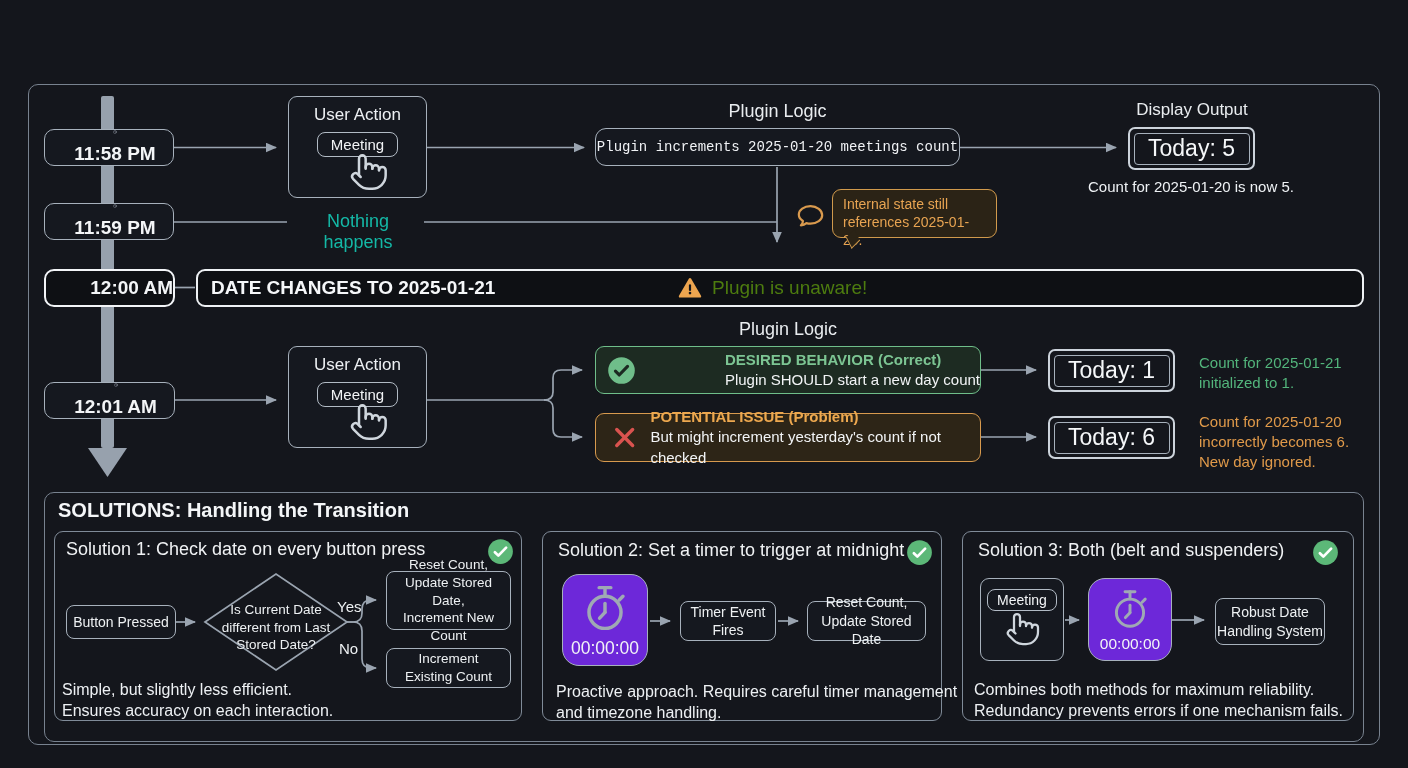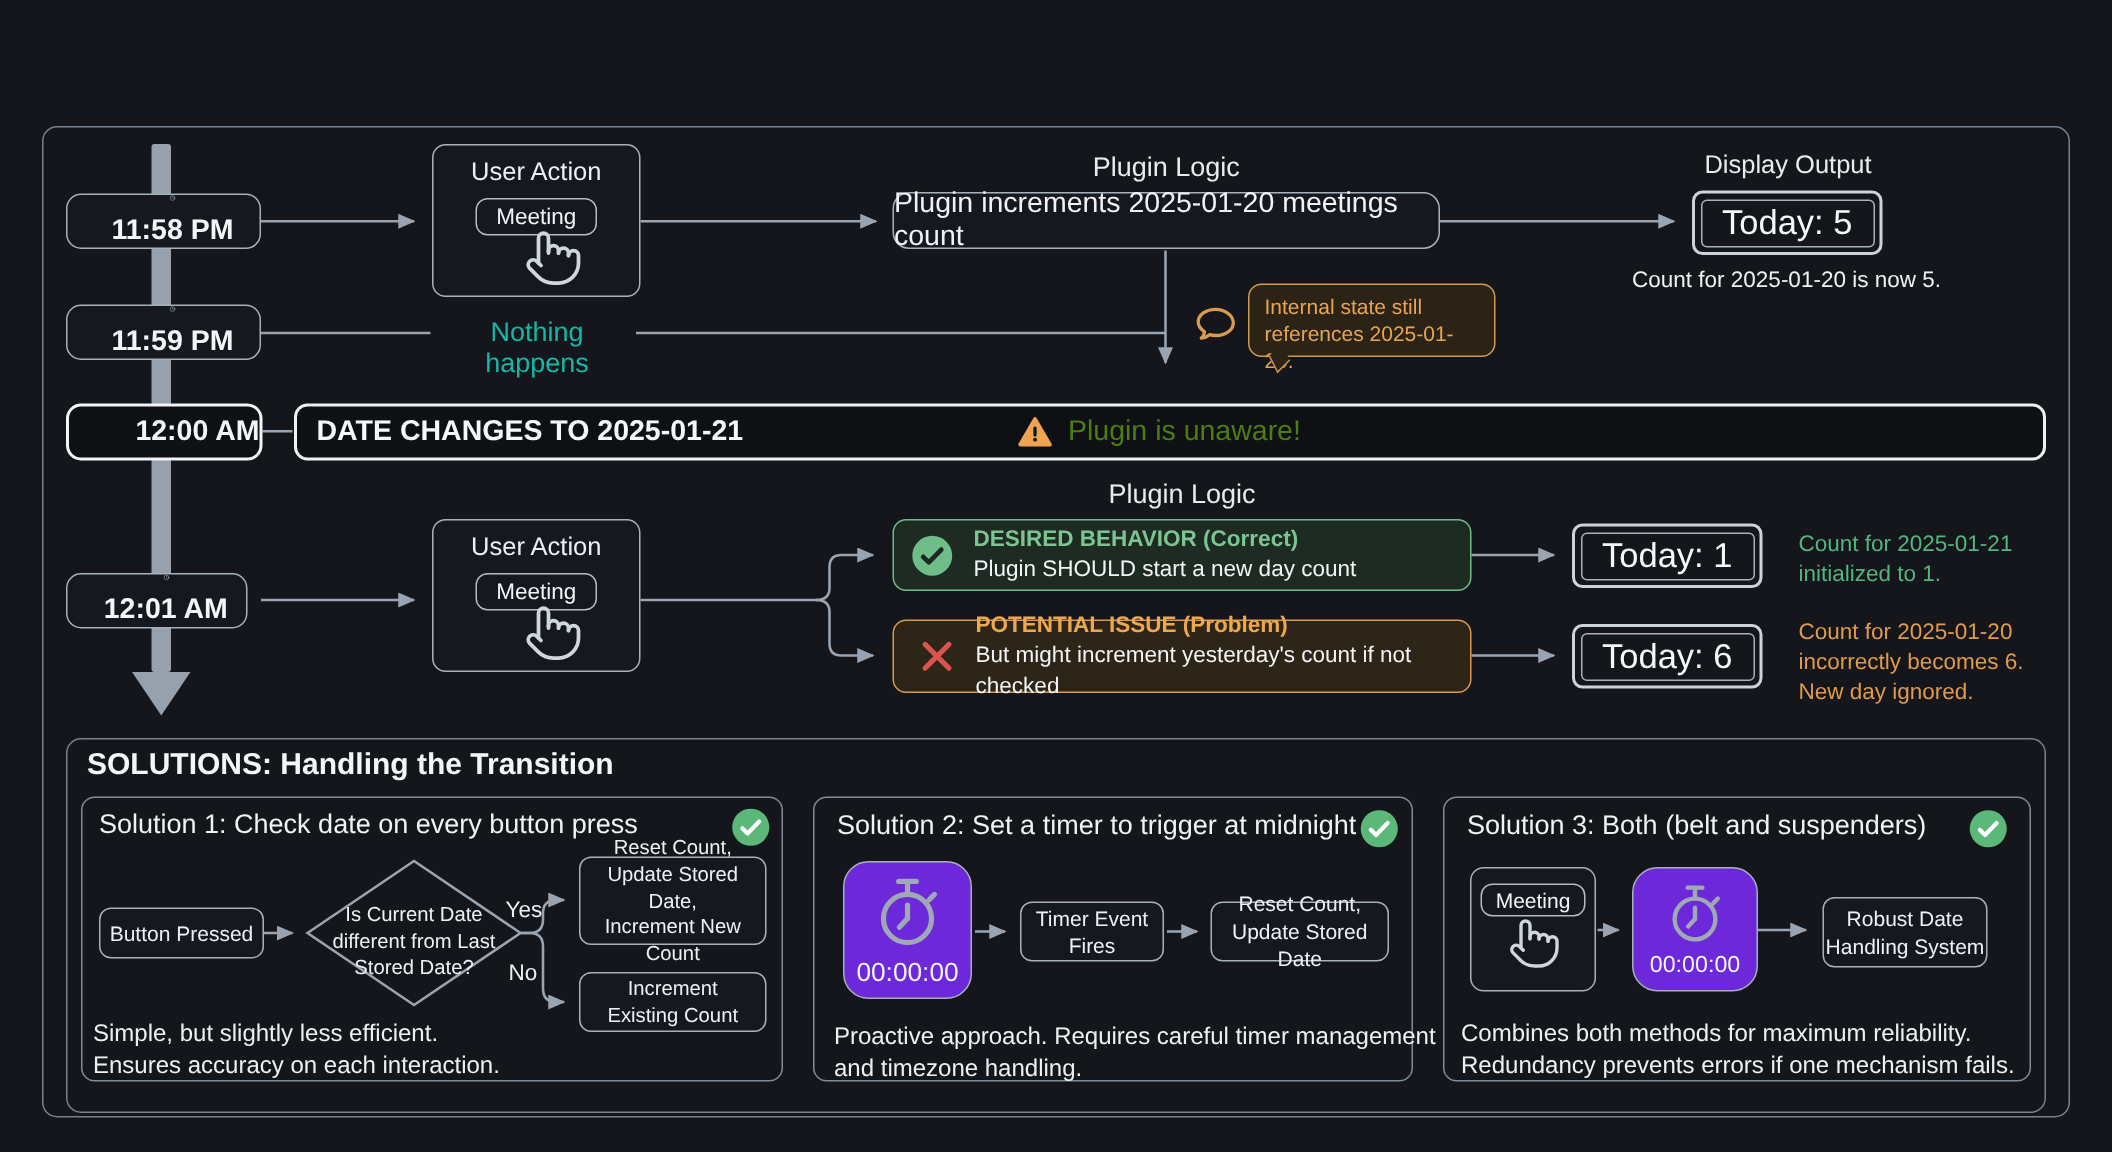--- a/index.html
+++ b/index.html
@@ -6,32 +6,32 @@
   body{width:1408px;height:768px;overflow:hidden;font-family:"Liberation Sans","DejaVu Sans",sans-serif;color:#eef1f4;}
   #stage{position:relative;width:1408px;height:768px;background:#14161c;}
   .abs{position:absolute;box-sizing:border-box;}
   #underlay{position:absolute;left:0;top:0;z-index:0;}
   .z{z-index:1;}
   .h-title{width:100%;text-align:center;font-size:31px;font-weight:700;color:#fafbfd;letter-spacing:.2px;}
   .panel{border:1.6px solid #78828f;border-radius:10px;background:transparent;}
   .chip{display:flex;align-items:center;gap:9px;padding-left:12px;border:1.8px solid #a7b1bc;border-radius:10px;background:#15181f;color:#f3f5f7;font-size:19px;font-weight:700;flex-direction:column;}
   .chip-mid{justify-content:center;padding-left:0;border:2.2px solid #f2f4f7;background:#0e1014;align-items:flex-end;}
   .sec-head{color:#e9ecef;font-size:18px;text-align:center;}
-  .node{border:1.6px solid #a7b1bc;border-radius:9px;background:#15181f;color:#f0f2f5;display:flex;align-items:center;justify-content:center;text-align:left;font-size:19px;}
+  .node{border:1.6px solid #a7b1bc;border-radius:9px;background:#15181f;color:#f0f2f5;display:flex;align-items:center;justify-content:center;text-align:left;font-size:14px;font-family:Liberation Mono, monospace;}
   .ua{border:1.6px solid #a7b1bc;border-radius:9px;background:#15181f;display:flex;flex-direction:column;align-items:center;padding-top:8px;}
   .ua-title{font-size:17px;color:#edf0f3;}
   .btn{border:1.6px solid #b2bbc5;border-radius:8px;color:#f2f4f6;font-size:15px;padding:3px 13px;background:transparent;margin-top:7px;}
   .hand{position:absolute;}
   .dbox{border:2px solid #ccd3db;border-radius:7px;padding:3.5px;background:#14161c;display:flex;}
   .dbox-in{border:1.8px solid #a7b1bc;border-radius:4px;flex:1;display:flex;align-items:center;justify-content:center;color:#f5f7f9;font-size:23px;}
   .cap{font-size:15px;color:#eef1f4;text-align:center;}
   .pre{white-space:pre-line;}
   .banner{border:2.2px solid #eef1f4;border-radius:9px;background:#0e1014;display:flex;align-items:center;padding-left:13px;font-size:19px;font-weight:700;color:#f5f7f9;}
   .warn-txt{font-size:19px;color:#4d7c0f;}
-  .status{border-radius:9px;display:flex;align-items:center;padding-left:11px;gap:13px;}
+  .status{border-radius:9px;display:flex;align-items:center;padding-left:11px;gap:13px;justify-content:space-between;}
   .status-green{border:1.7px solid #6fbe8a;background:#1d2b22;}
   .status-orange{border:1.7px solid #d89a4e;background:#2d2517;padding-left:16px;}
   .st-head{font-size:15px;font-weight:700;line-height:1.35;}
   .st-body{font-size:15px;color:#f2f4f6;line-height:1.35;}
   .green-t{color:#7cc593;}
   .orange-t{color:#eda84f;}
   .cap-green{font-size:15px;color:#53b57c;line-height:1.32;}
   .cap-orange{font-size:15px;color:#e09a4a;line-height:1.32;}
   .callout{border:1.6px solid #d19a4c;background:#2b2316;border-radius:9px;color:#e8a452;font-size:14px;line-height:1.3;padding:5px 10px;}
   .callout:after{content:"";position:absolute;left:14px;bottom:-8px;width:11px;height:11px;background:#2b2316;border-left:1.6px solid #d19a4c;border-bottom:1.6px solid #d19a4c;transform:rotate(-45deg) skewX(-18deg);}
@@ -95,21 +95,21 @@
   <div class="abs z chip" style="left:44px;top:203px;width:130px;height:37px;">
     <svg class="icon" width="20" height="20" viewBox="0 0 24 24" fill="none" stroke="#b7c0ca" stroke-width="2" stroke-linecap="round">
         <circle cx="12" cy="12" r="9.4"></circle>
         <path d="M12 6.8V12l3.4 2.4"></path>
       </svg>
     <span>11:59 PM</span>
   </div>
   <div class="abs z chip chip-mid" style="left:44px;top:269px;width:131px;height:38px;">
     <span>12:00 AM</span>
   </div>
-  <div class="abs z chip" style="left:44px;top:382px;width:121px;height:37px;text-align:center;">
+  <div class="abs z chip" style="left:44px;top:382px;width:131px;height:37px;text-align:center;">
     <svg class="icon" width="20" height="20" viewBox="0 0 24 24" fill="none" stroke="#b7c0ca" stroke-width="2" stroke-linecap="round">
         <circle cx="12" cy="12" r="9.4"></circle>
         <path d="M12 6.8V12l3.4 2.4"></path>
       </svg>
     <span>12:01 AM</span>
   </div>
 
   <div class="abs z ua" style="left:288px;top:96px;width:139px;height:102px;">
     <div class="ua-title">User Action</div>
     <div class="btn">Meeting</div>

